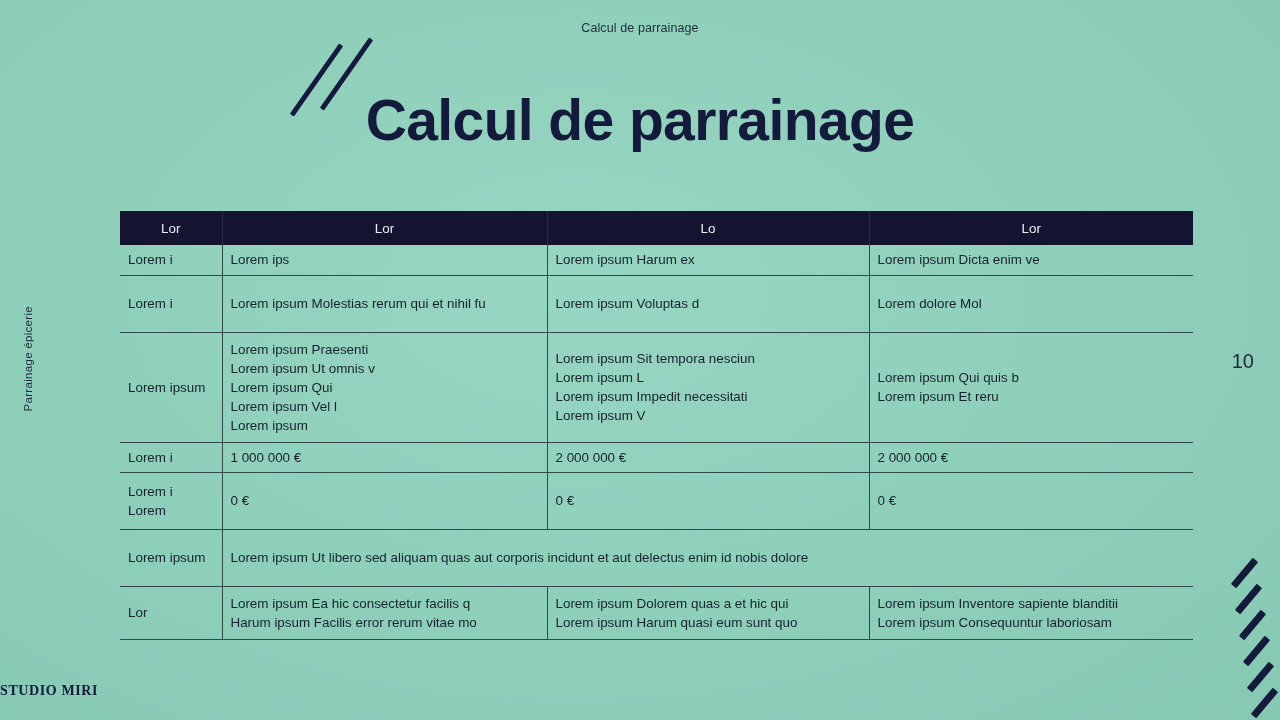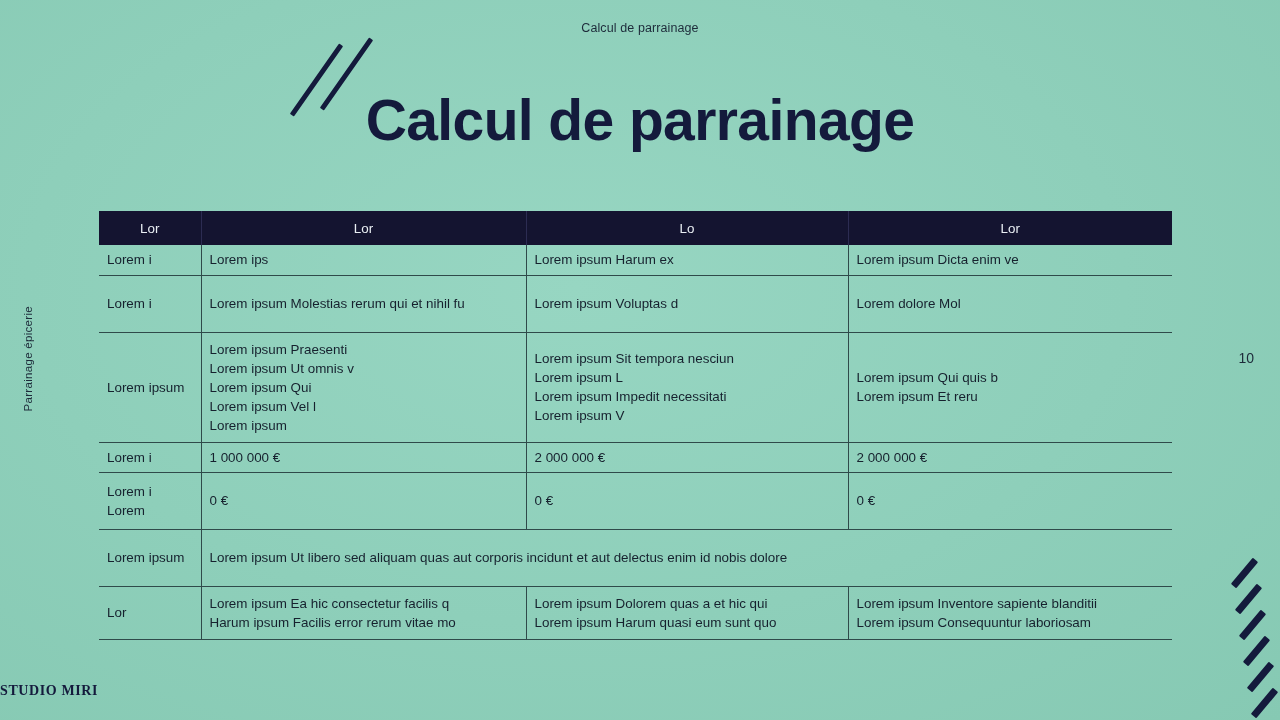--- a/index.html
+++ b/index.html
@@ -82,21 +82,21 @@
     writing-mode: vertical-rl;
     transform: rotate(180deg);
     white-space: nowrap;
   }
 
   
   .page-number {
     position: absolute;
     right: 26px;
     top: 350px;
-    font-size: 14px;
+    font-size: 20px;
     color: #1d2b3a;
   }
 
   
   .footer-logo {
     position: absolute;
     bottom: 21px;
     left: 0;
     width: 100%;
     text-align: left;
@@ -127,21 +127,21 @@
   .corner-slashes span:nth-child(1) { bottom: 130px; right: 18px; }
   .corner-slashes span:nth-child(2) { bottom: 104px; right: 14px; }
   .corner-slashes span:nth-child(3) { bottom: 78px;  right: 10px; }
   .corner-slashes span:nth-child(4) { bottom: 52px;  right: 6px;  }
   .corner-slashes span:nth-child(5) { bottom: 26px;  right: 2px;  }
   .corner-slashes span:nth-child(6) { bottom: 0px;   right: -2px; }
 
   
   .table-wrap {
     position: absolute;
-    left: 99px;
+    left: 120px;
     top: 211px;
     width: 1073px;
   }
 
   table.data-table {
     width: 100%;
     border-collapse: collapse;
     table-layout: fixed;
     font-size: 13.4px;
     color: #16212e;

